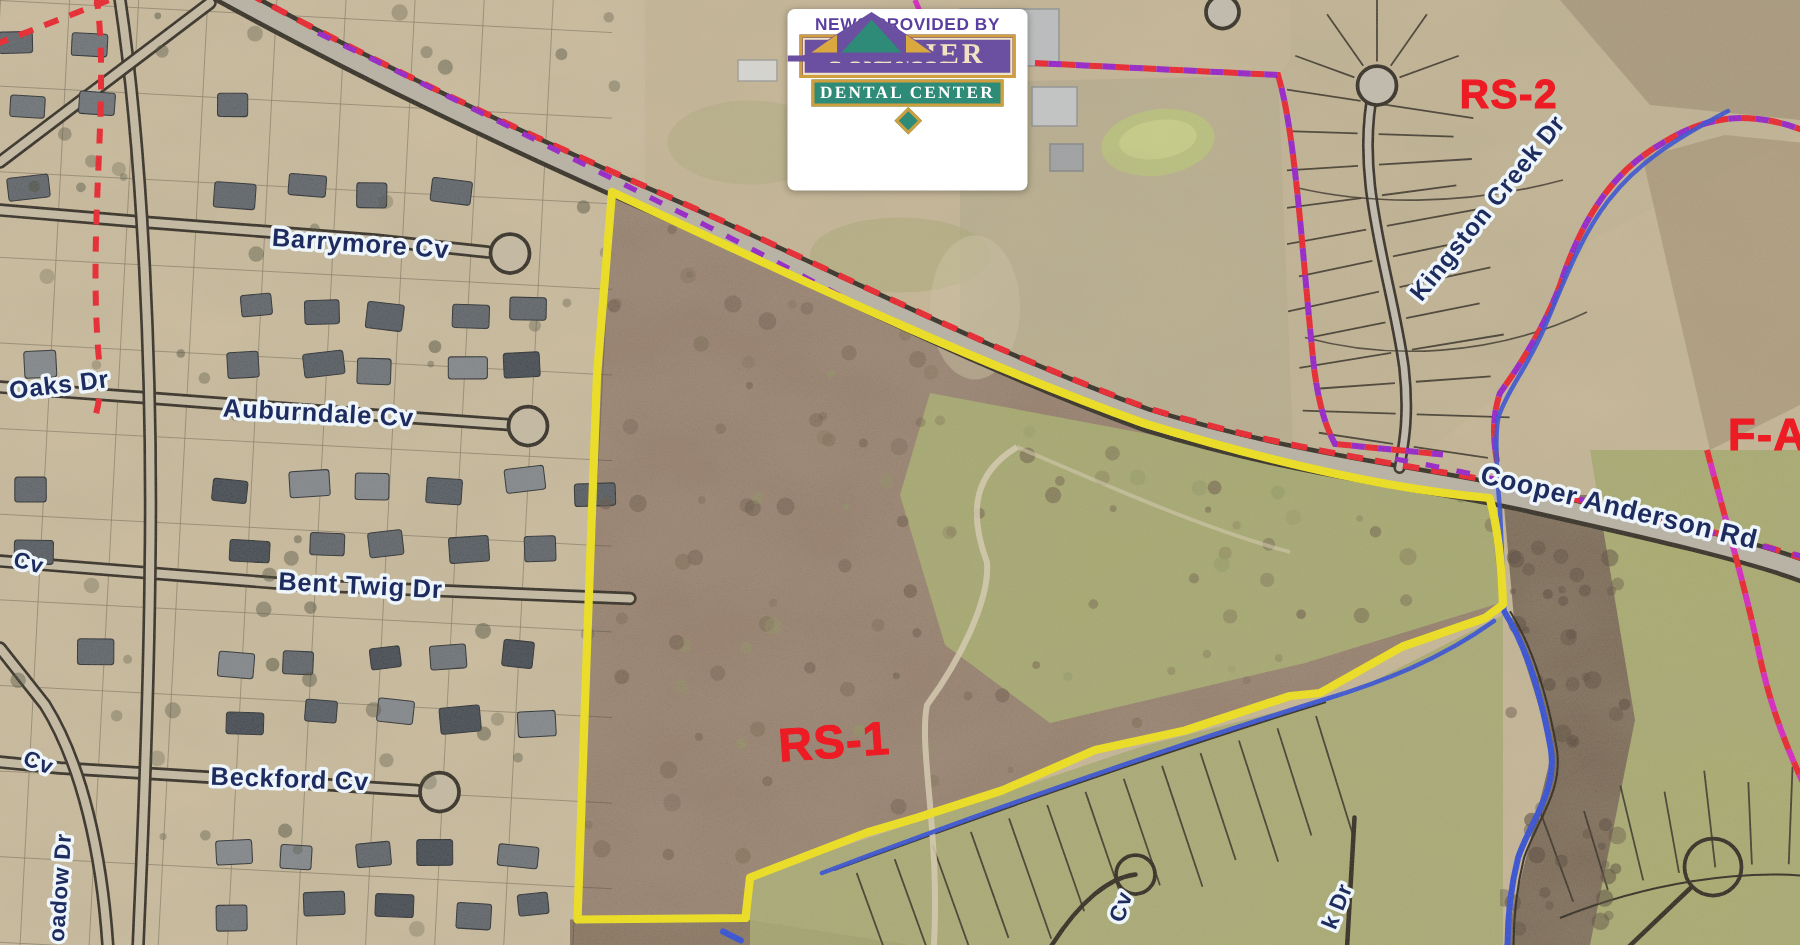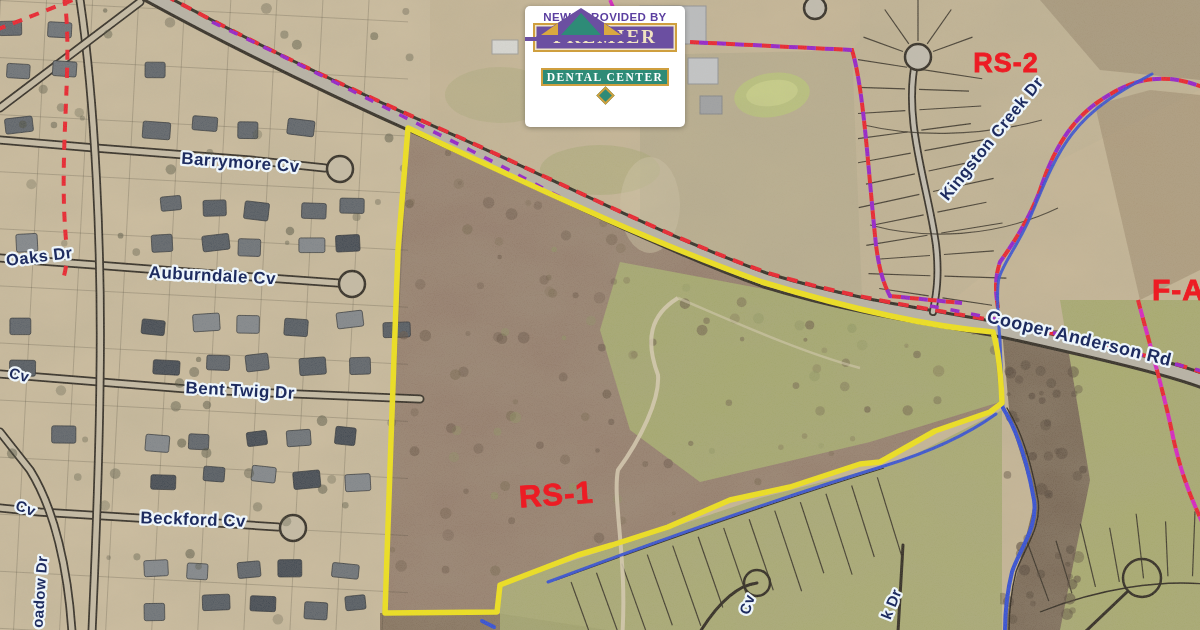--- a/index.html
+++ b/index.html
@@ -14,21 +14,21 @@
   .logo-card{position:absolute;left:525px;top:6px;width:160px;height:121px;
              background:#fff;border-radius:5px;box-shadow:0 1px 5px rgba(0,0,0,.3);
              text-align:center;z-index:20;}
   .provided{color:#5b3fa0;font-weight:800;font-size:11.5px;letter-spacing:.4px;
             margin-top:5px;}
   .roof{display:block;margin:1px auto 0;}
   .banner{margin:0 8px;border:2px solid #cf9f3f;font-family:"Liberation Serif",serif;
           font-weight:700;}
   .banner.premier{background:#6b4fa1;color:#f0e2c2;font-size:19px;letter-spacing:2px;
           box-shadow:inset 0 0 0 1.5px #efe4c8;padding:1px 0 2px;}
-  .banner.dental{margin:16px 16px 0;background:#2e8b77;color:#fff;font-size:11.5px;
+  .banner.dental{margin:1px 16px 0;background:#2e8b77;color:#fff;font-size:11.5px;
           letter-spacing:1.5px;padding:1px 0;}
   .diamond{width:9px;height:9px;margin:3px auto 0;background:#2e8b77;
            border:2px solid #cf9f3f;transform:rotate(45deg);}
 </style>
 </head>
 <body>
 
 <div class="stage">
 <svg id="map-svg" width="1200" height="630" viewBox="0 0 1200 630">
   <defs>

